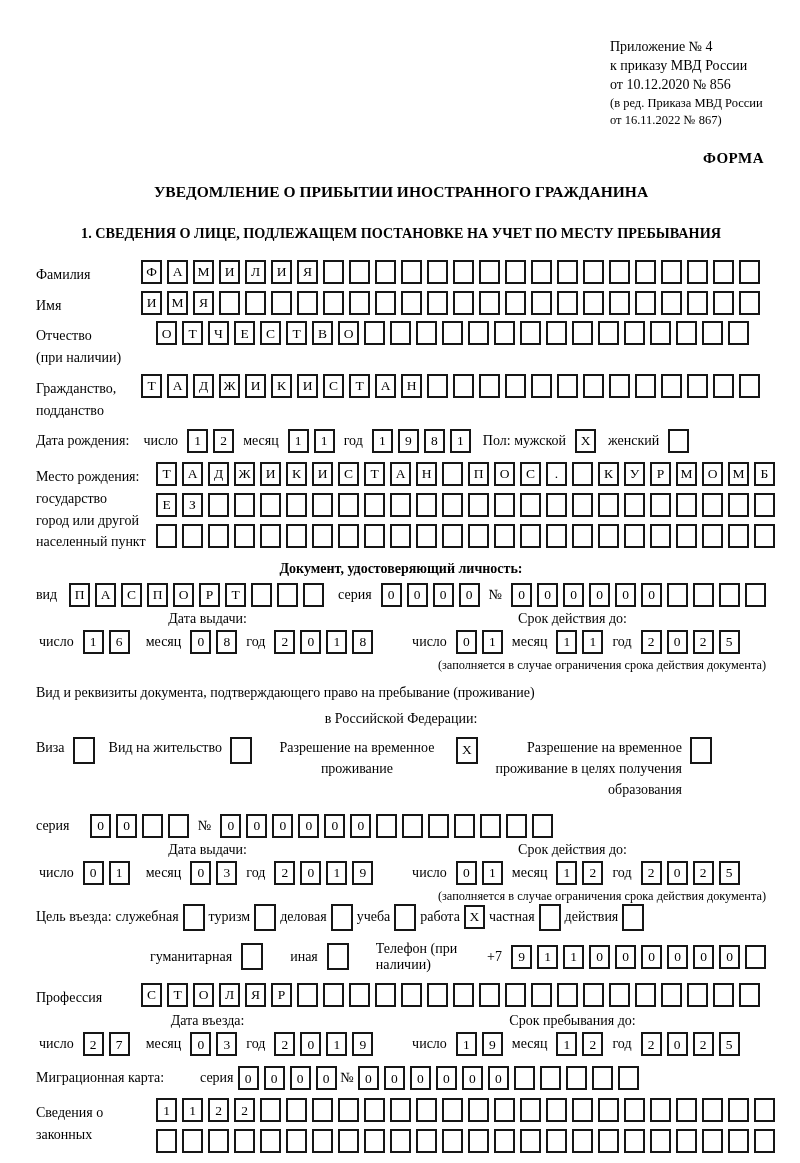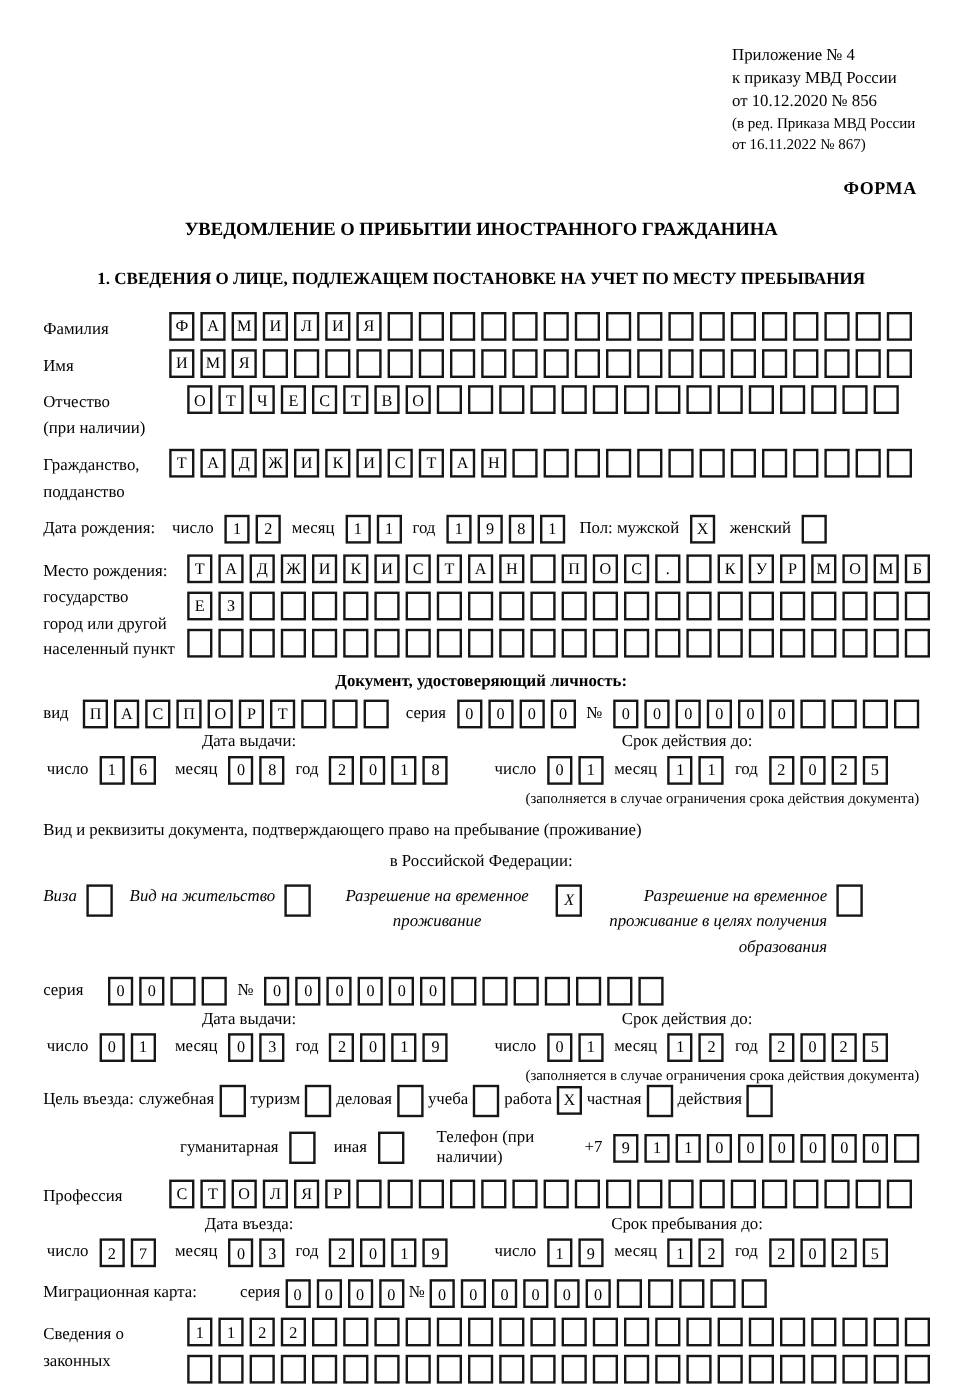--- a/index.html
+++ b/index.html
@@ -48,21 +48,21 @@
   .date-split { display:flex; margin-top:4px; }
   .date-left { width:47%; }
   .date-right { width:53%; }
   .date-heading { text-align:center; margin-bottom:3px; }
   .date-note { font-size:12.3px; margin-top:4px; text-align:right; white-space:nowrap; }
 
   .para { line-height:1.7; margin-top:8px; }
 
   
   .opt-row { display:flex; align-items:flex-start; margin-top:6px; gap:14px; }
-  .opt { display:flex; align-items:flex-start; gap:8px;font-style:italic; }
+  .opt { display:flex; align-items:flex-start; gap:8px; }
   .opt .olabel { line-height:1.5; }
   .opt .olabel.c2 { width:182px; text-align:center; }
   .opt .olabel.c3 { width:190px; text-align:right; }
 
   .purpose-row { display:flex; align-items:center; gap:4px; flex-wrap:nowrap; }
   .purpose-row .plabel { white-space:nowrap; }
   .purpose-row2 { display:flex; align-items:center; gap:9px; margin-top:10px; margin-left:114px; }
 
   .mig-row { display:flex; align-items:center; gap:4px; margin-top:10px; }
   .mig-row .mlabel { width:160px; flex-shrink:0; }
@@ -551,21 +551,21 @@
     <span class="cells tall">
         <span class="cell"></span>
       </span>
   </div>
 
   <div class="purpose-row2">
     <span class="plabel">гуманитарная</span>
     <span class="cells tall">
         <span class="cell"></span>
       </span>
-    <span class="plabel" style="margin-left:6px;">иная</span>
+    <span class="plabel" style="margin-left:18px;">иная</span>
     <span class="cells tall">
         <span class="cell"></span>
       </span>
     <span class="plabel" style="margin-left:18px;">Телефон (при наличии)</span>
     <span class="plabel" style="margin-left:14px;">+7</span>
     <span class="cells">
         <span class="cell">9</span>
         <span class="cell">1</span>
         <span class="cell">1</span>
         <span class="cell">0</span>

